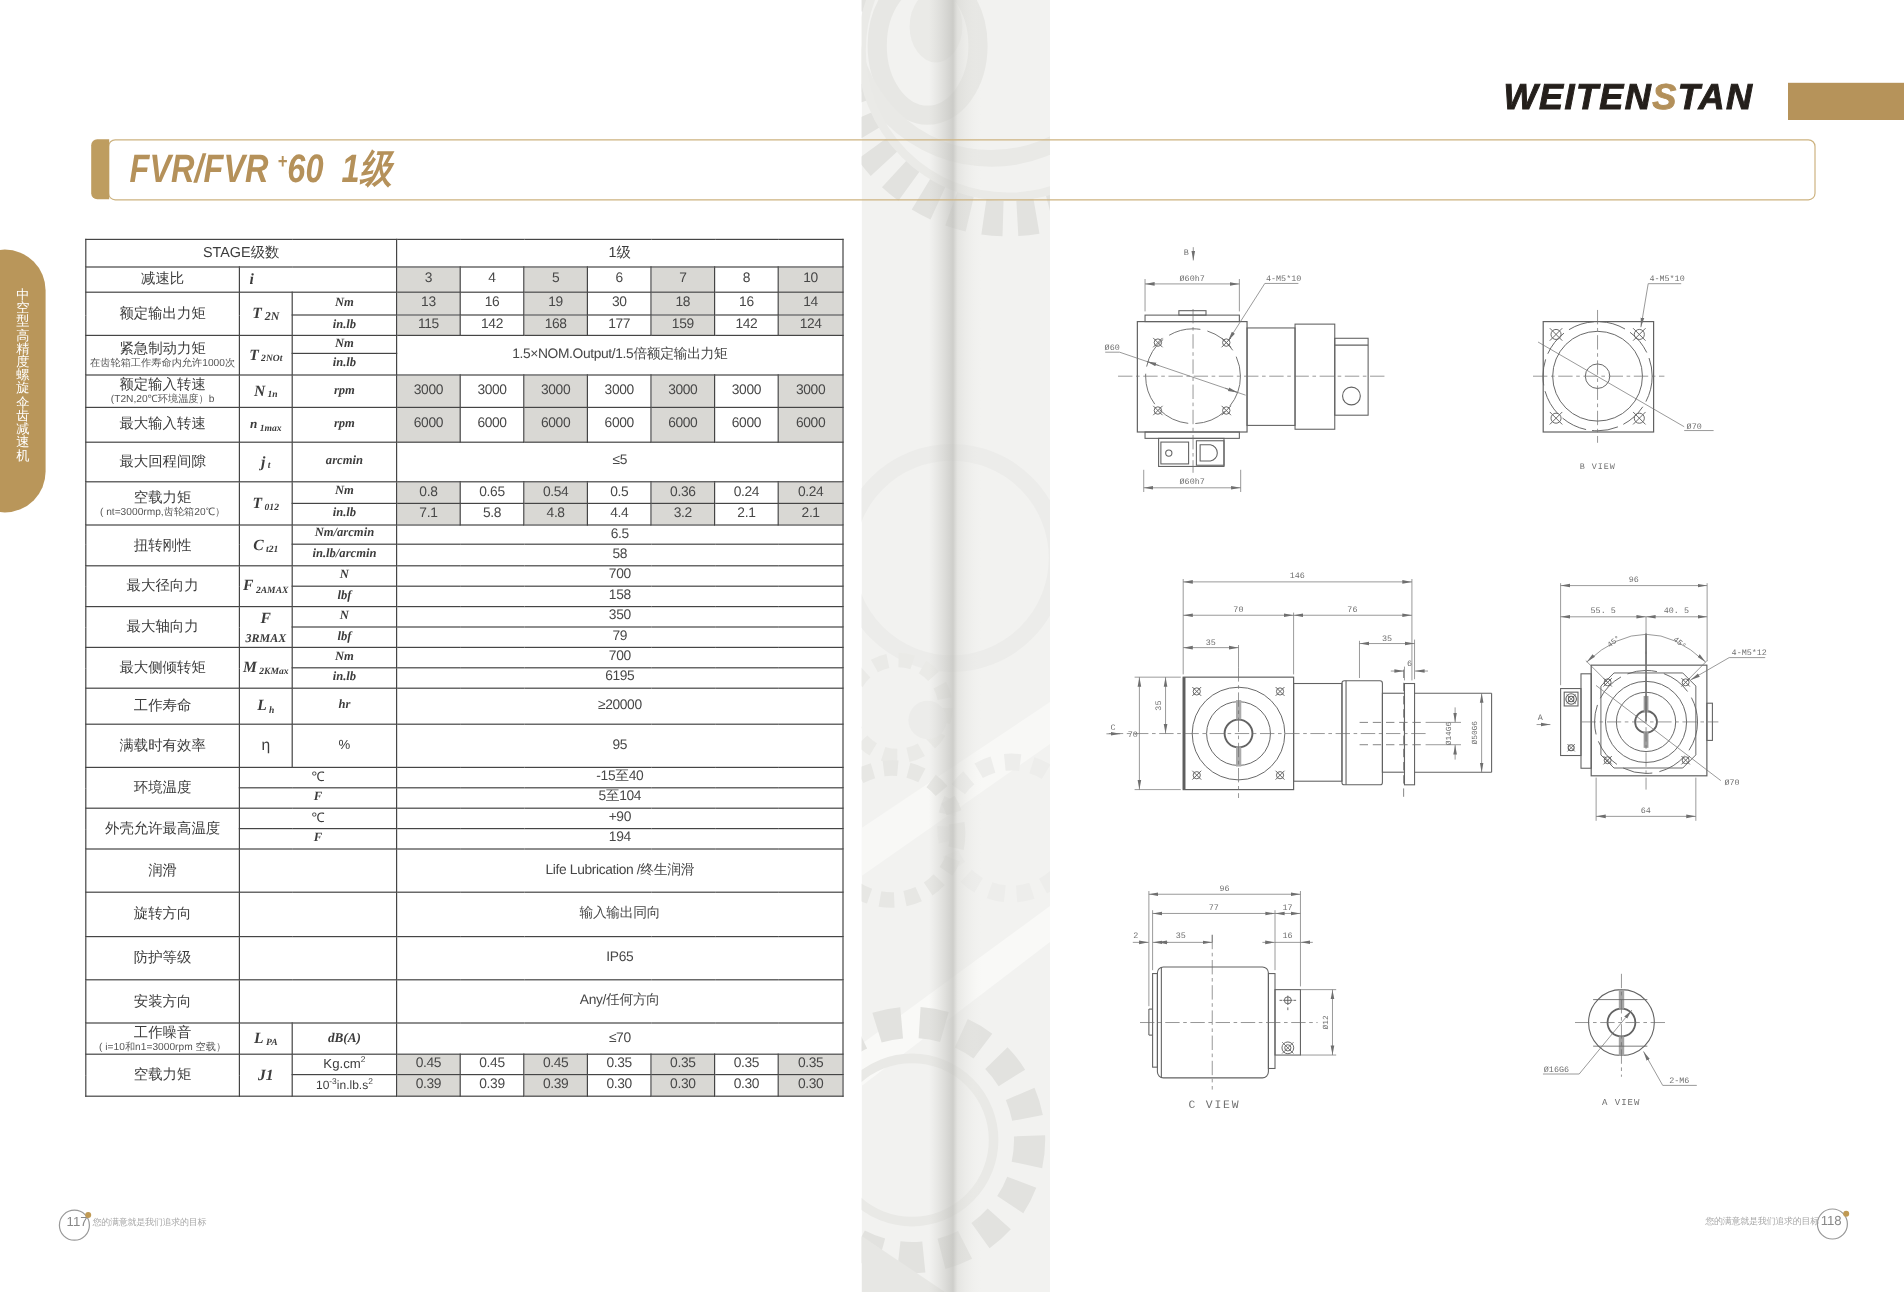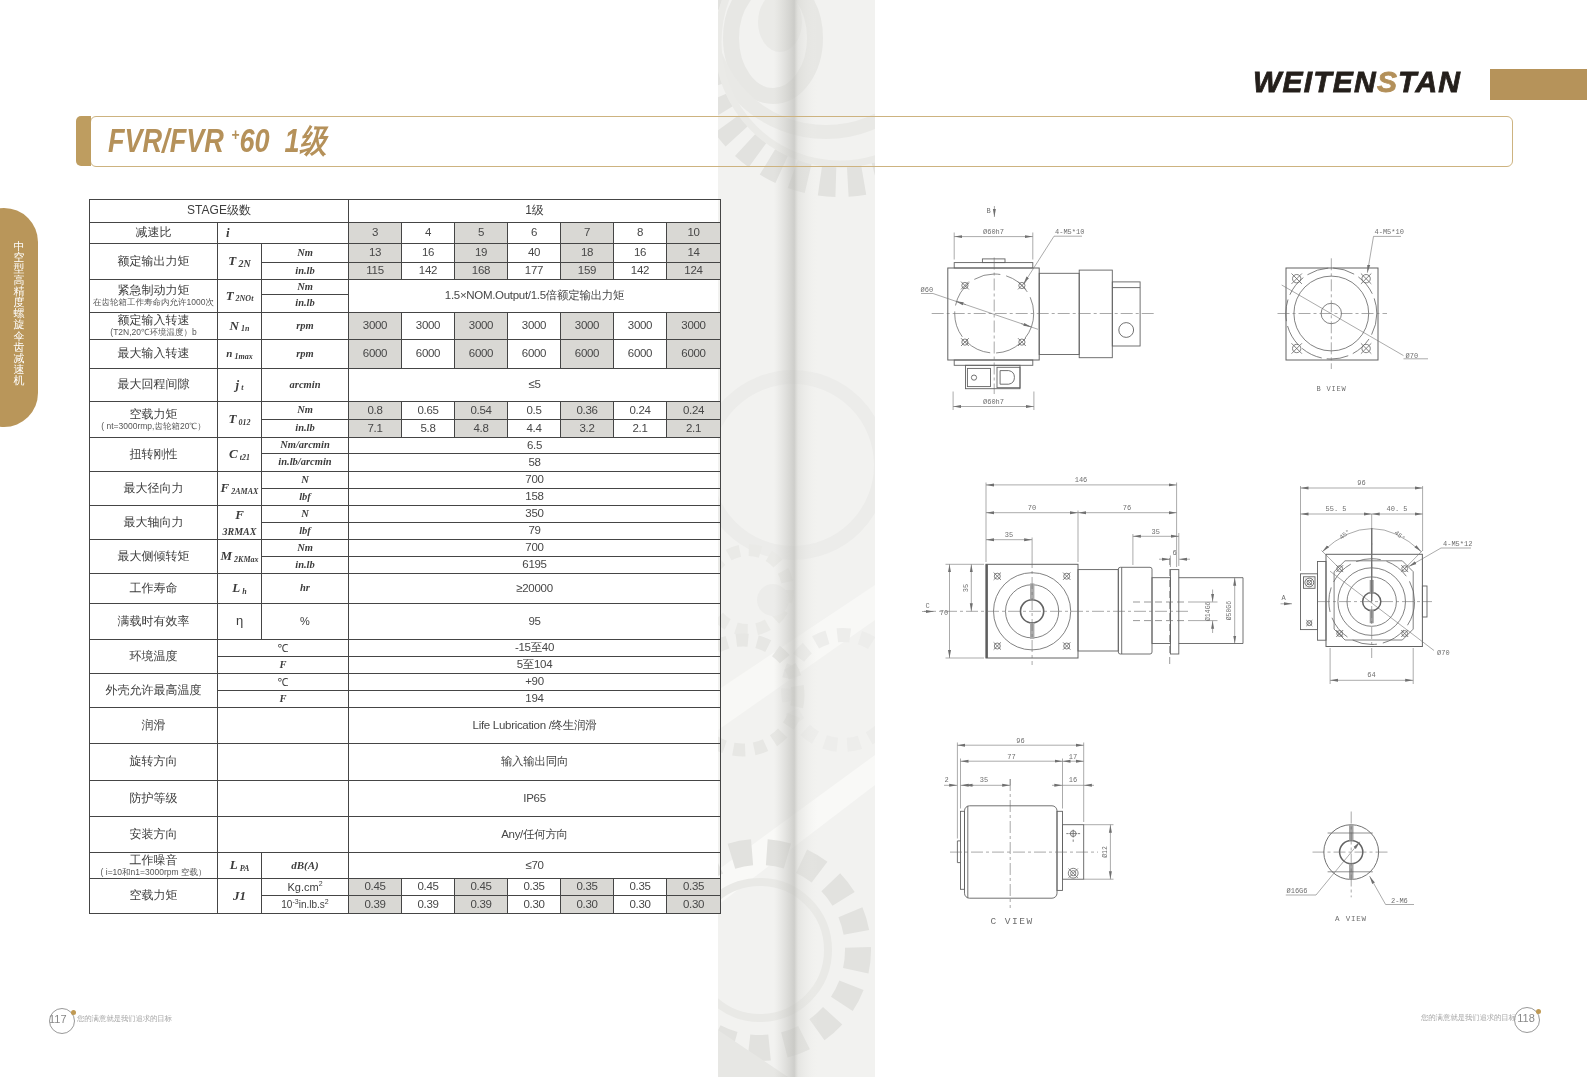--- a/index.html
+++ b/index.html
@@ -1,20 +1,20 @@
 <!DOCTYPE html>
 <html><head>
 <meta charset="utf-8">
 <style>
   html,body{margin:0;padding:0;}
   body{width:1587px;height:1077px;position:relative;background:#ffffff;
        font-family:"Liberation Sans", sans-serif;overflow:hidden;}
   .abs{position:absolute;}
   
-  table.spec{position:absolute;left:89px;top:199px;width:631px;border-collapse:collapse;
+  table.spec{position:absolute;left:71px;top:199px;width:631px;border-collapse:collapse;
     table-layout:fixed;font-size:12px;color:#3c3c3c;}
   table.spec td{border:1px solid #454545;text-align:center;vertical-align:middle;
     padding:0;overflow:hidden;line-height:1.15;}
   td.sh{background:#d9d8d4;}
   td.lab{font-size:12px;}
   .small{font-size:8.5px;color:#555;display:block;line-height:1.1;}
   .sym{font-family:"Liberation Serif",serif;font-weight:bold;font-style:italic;font-size:13px;}
   .unit{font-family:"Liberation Serif",serif;font-weight:bold;font-style:italic;font-size:10.5px;}
   .val{font-size:11.5px;color:#474747;letter-spacing:-0.3px;}
 </style>
@@ -106,21 +106,21 @@
         <td class="val sh">10</td>
       </tr>
 
 <tr style="height:19px">
         <td class="lab" rowspan="2">额定输出力矩</td>
         <td rowspan="2"><span class="sym">T</span><span class="sym" style="font-size:10px;position:relative;top:1.5px;"> 2N</span></td>
         <td class="unit">Nm</td>
 <td class="val sh">13</td>
         <td class="val">16</td>
         <td class="val sh">19</td>
-        <td class="val">40</td>
+        <td class="val">30</td>
         <td class="val sh">18</td>
         <td class="val">16</td>
         <td class="val sh">14</td>
       </tr>
 
 <tr style="height:17px">
         <td class="unit">in.lb</td>
 <td class="val sh">115</td>
         <td class="val">142</td>
         <td class="val sh">168</td>
@@ -689,20 +689,20 @@
 <line x1="1385.6" y1="904.5" x2="1369.6" y2="876.2" marker-end="url(#ar)"></line>
 </g>
 <g fill="#6f6f6f" font-size="7">
 <text x="1286.5" y="893">Ø16G6</text>
 <text x="1391" y="902.5">2-M6</text>
 <text x="1351" y="921" text-anchor="middle" font-size="7.5" letter-spacing="0.8">A VIEW</text>
 </g>
 </svg>
 
 <div class="abs" style="left:49px;top:1008px;width:24px;height:24px;border:1.5px solid #999;border-radius:50%;"></div>
-<div class="abs" style="left:49px;top:1013px;width:24px;text-align:left;font-size:11px;color:#888;">117</div>
+<div class="abs" style="left:49px;top:1013px;width:24px;text-align:right;font-size:11px;color:#888;">117</div>
 <div class="abs" style="left:71px;top:1010px;width:5px;height:5px;border-radius:50%;background:#c09a54;"></div>
 <div class="abs" style="left:77px;top:1014px;font-size:7.5px;color:#a8a8a8;letter-spacing:-0.2px;">您的满意就是我们追求的目标</div>
 
 <div class="abs" style="left:1514px;top:1007px;width:24px;height:24px;border:1.5px solid #999;border-radius:50%;"></div>
 <div class="abs" style="left:1514px;top:1012px;width:24px;text-align:center;font-size:11px;color:#888;">118</div>
 <div class="abs" style="left:1536px;top:1009px;width:5px;height:5px;border-radius:50%;background:#c09a54;"></div>
 <div class="abs" style="left:1421px;top:1013px;font-size:7.5px;color:#a8a8a8;letter-spacing:-0.2px;">您的满意就是我们追求的目标</div>
 
 </body></html>

